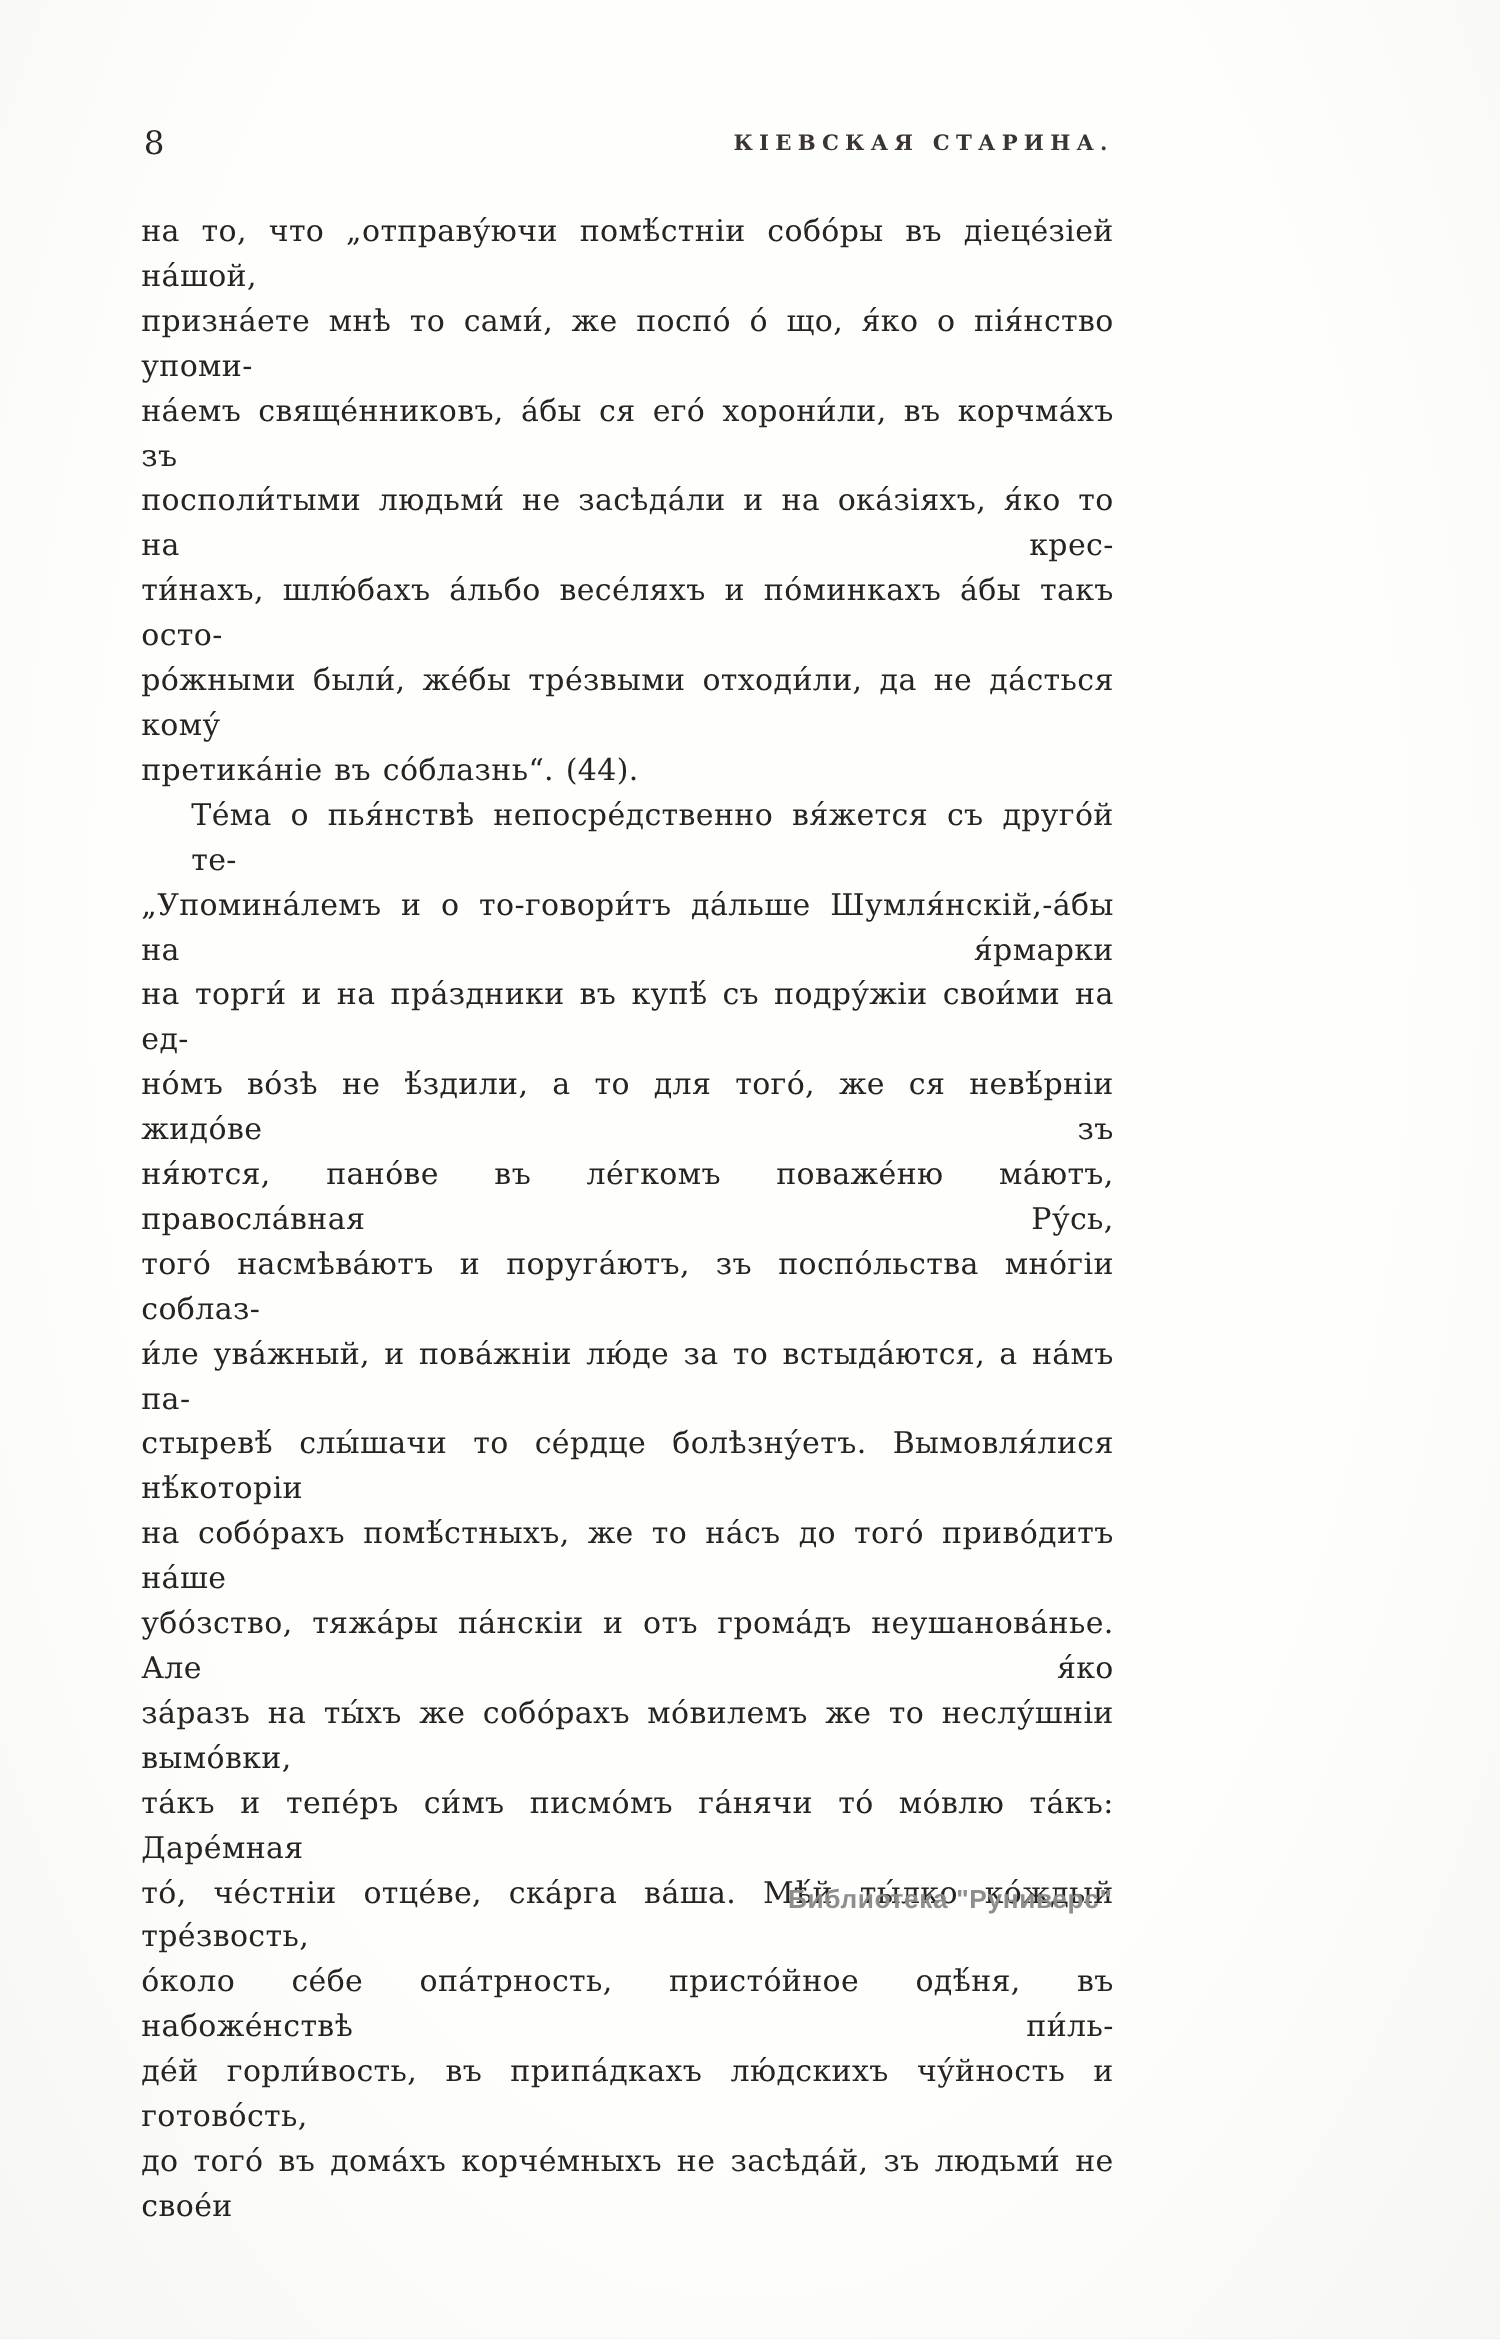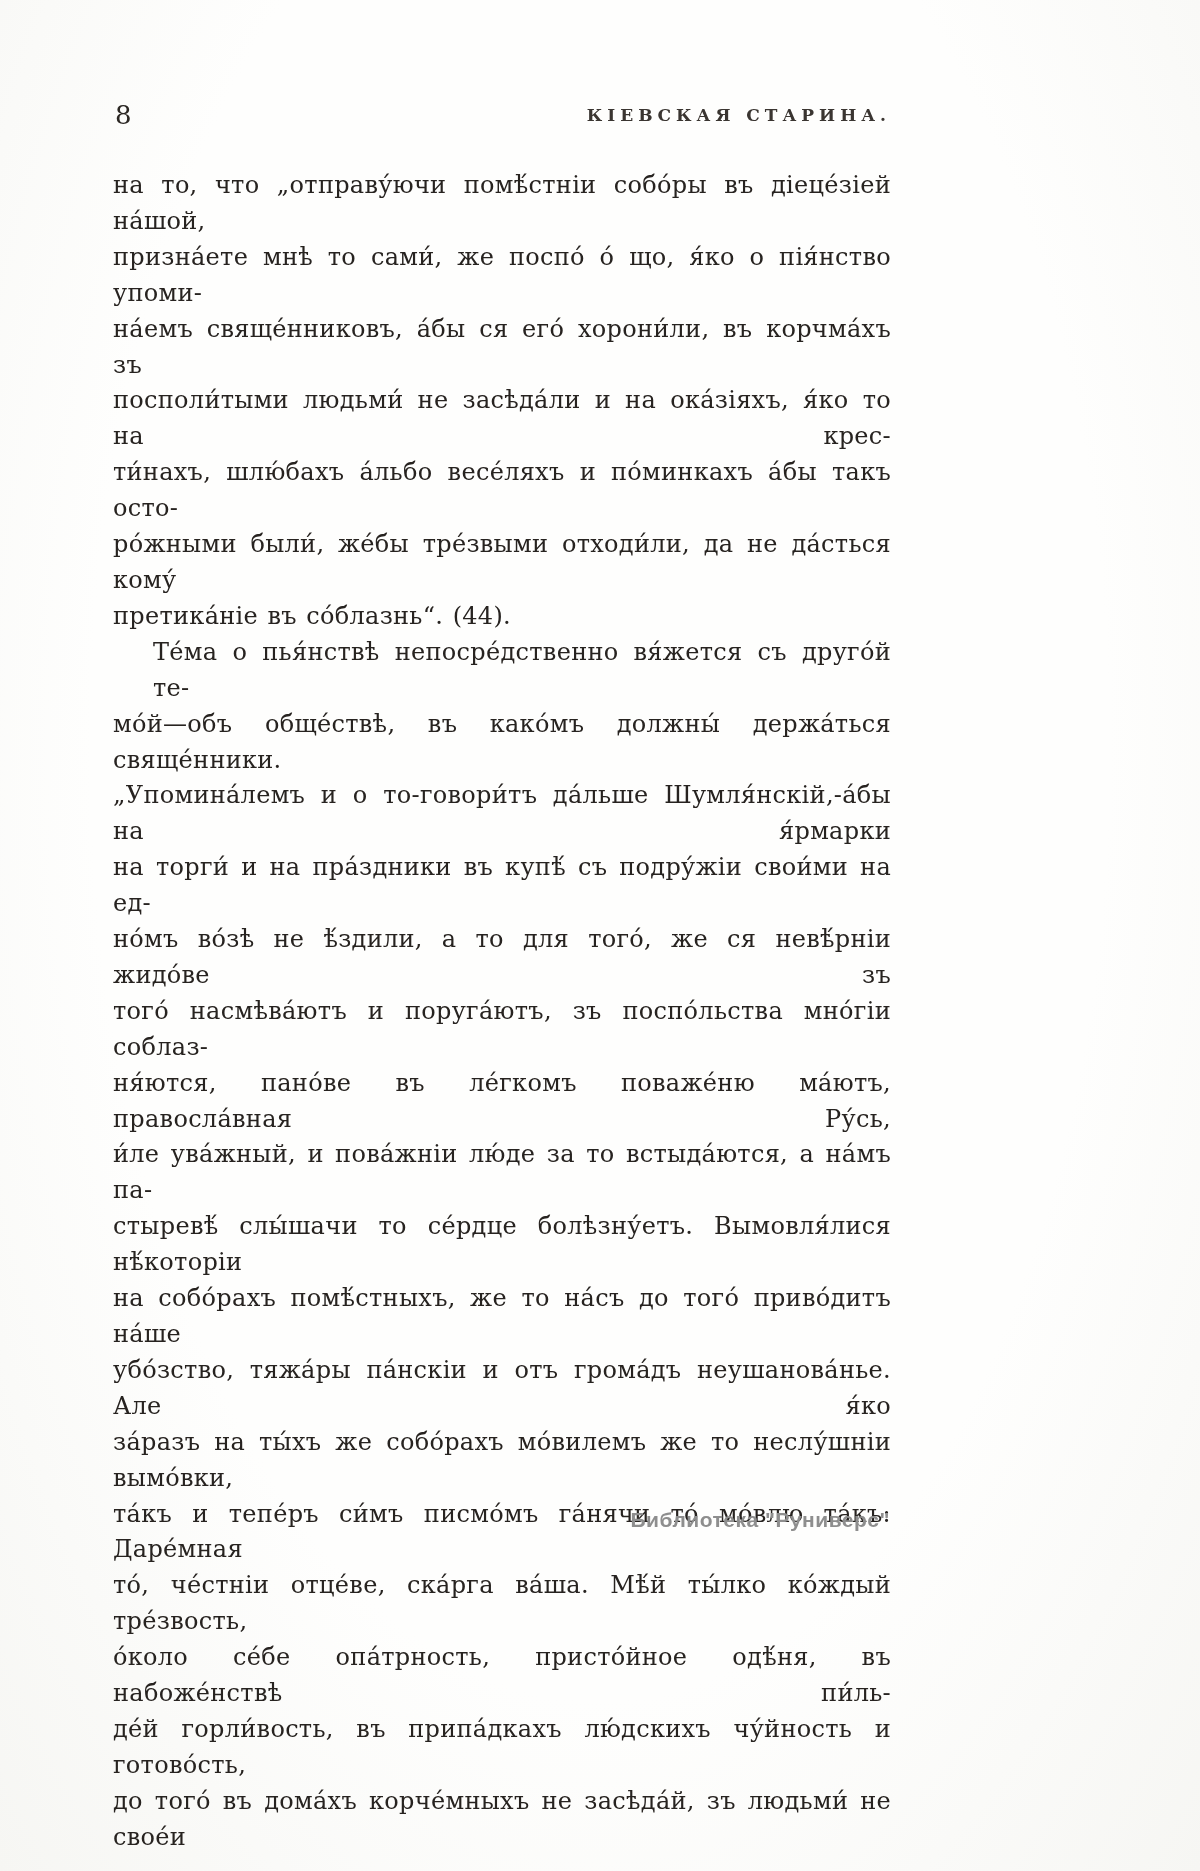--- a/index.html
+++ b/index.html
@@ -91,26 +91,25 @@
           <div class="text-line">на то, что „отправу́ючи помѣ́стніи собо́ры въ діеце́зіей на́шой,</div>
           <div class="text-line">призна́ете мнѣ то сами́, же поспо́ о́ що, я́ко о пія́нство упоми-</div>
           <div class="text-line">на́емъ свяще́нниковъ, а́бы ся его́ хорони́ли, въ корчма́хъ зъ</div>
           <div class="text-line">посполи́тыми людьми́ не засѣда́ли и на ока́зіяхъ, я́ко то на крес-</div>
           <div class="text-line">ти́нахъ, шлю́бахъ а́льбо весе́ляхъ и по́минкахъ а́бы такъ осто-</div>
           <div class="text-line">ро́жными были́, же́бы тре́звыми отходи́ли, да не да́сться кому́</div>
           <div class="text-line last">претика́ніе въ со́блазнь“. (44).</div>
         </div>
         <div class="paragraph indent">
           <div class="text-line">Те́ма о пья́нствѣ непосре́дственно вя́жется съ друго́й те-</div>
-          <div class="text-line">мо́й—объ обще́ствѣ, въ како́мъ должны́ держа́ться свяще́нники.</div>
           <div class="text-line">„Упомина́лемъ и о то-говори́тъ да́льше Шумля́нскій,-а́бы на я́рмарки</div>
           <div class="text-line">на торги́ и на пра́здники въ купѣ́ съ подру́жіи свои́ми на ед-</div>
           <div class="text-line">но́мъ во́зѣ не ѣ́здили, а то для того́, же ся невѣ́рніи жидо́ве зъ</div>
+          <div class="text-line">ня́ются, пано́ве въ ле́гкомъ поваже́ню ма́ютъ, правосла́вная Ру́сь,</div>
           <div class="text-line">того́ насмѣва́ютъ и поруга́ютъ, зъ поспо́льства мно́гіи соблаз-</div>
-          <div class="text-line">ня́ются, пано́ве въ ле́гкомъ поваже́ню ма́ютъ, правосла́вная Ру́сь,</div>
           <div class="text-line">и́ле ува́жный, и пова́жніи лю́де за то встыда́ются, а на́мъ па-</div>
           <div class="text-line">стыревѣ́ слы́шачи то се́рдце болѣзну́етъ. Вымовля́лися нѣ́которіи</div>
           <div class="text-line">на собо́рахъ помѣ́стныхъ, же то на́съ до того́ приво́дитъ на́ше</div>
           <div class="text-line">убо́зство, тяжа́ры па́нскіи и отъ грома́дъ неушанова́нье. Але я́ко</div>
           <div class="text-line">за́разъ на ты́хъ же собо́рахъ мо́вилемъ же то неслу́шніи вымо́вки,</div>
           <div class="text-line">та́къ и тепе́ръ си́мъ писмо́мъ га́нячи то́ мо́влю та́къ: Даре́мная</div>
           <div class="text-line">то́, че́стніи отце́ве, ска́рга ва́ша. Мѣ́й ты́лко ко́ждый тре́звость,</div>
           <div class="text-line">о́коло се́бе опа́трность, присто́йное одѣ́ня, въ набоже́нствѣ пи́ль-</div>
           <div class="text-line">де́й горли́вость, въ припа́дкахъ лю́дскихъ чу́йность и готово́сть,</div>
           <div class="text-line">до того́ въ дома́хъ корче́мныхъ не засѣда́й, зъ людьми́ не свое́и</div>

